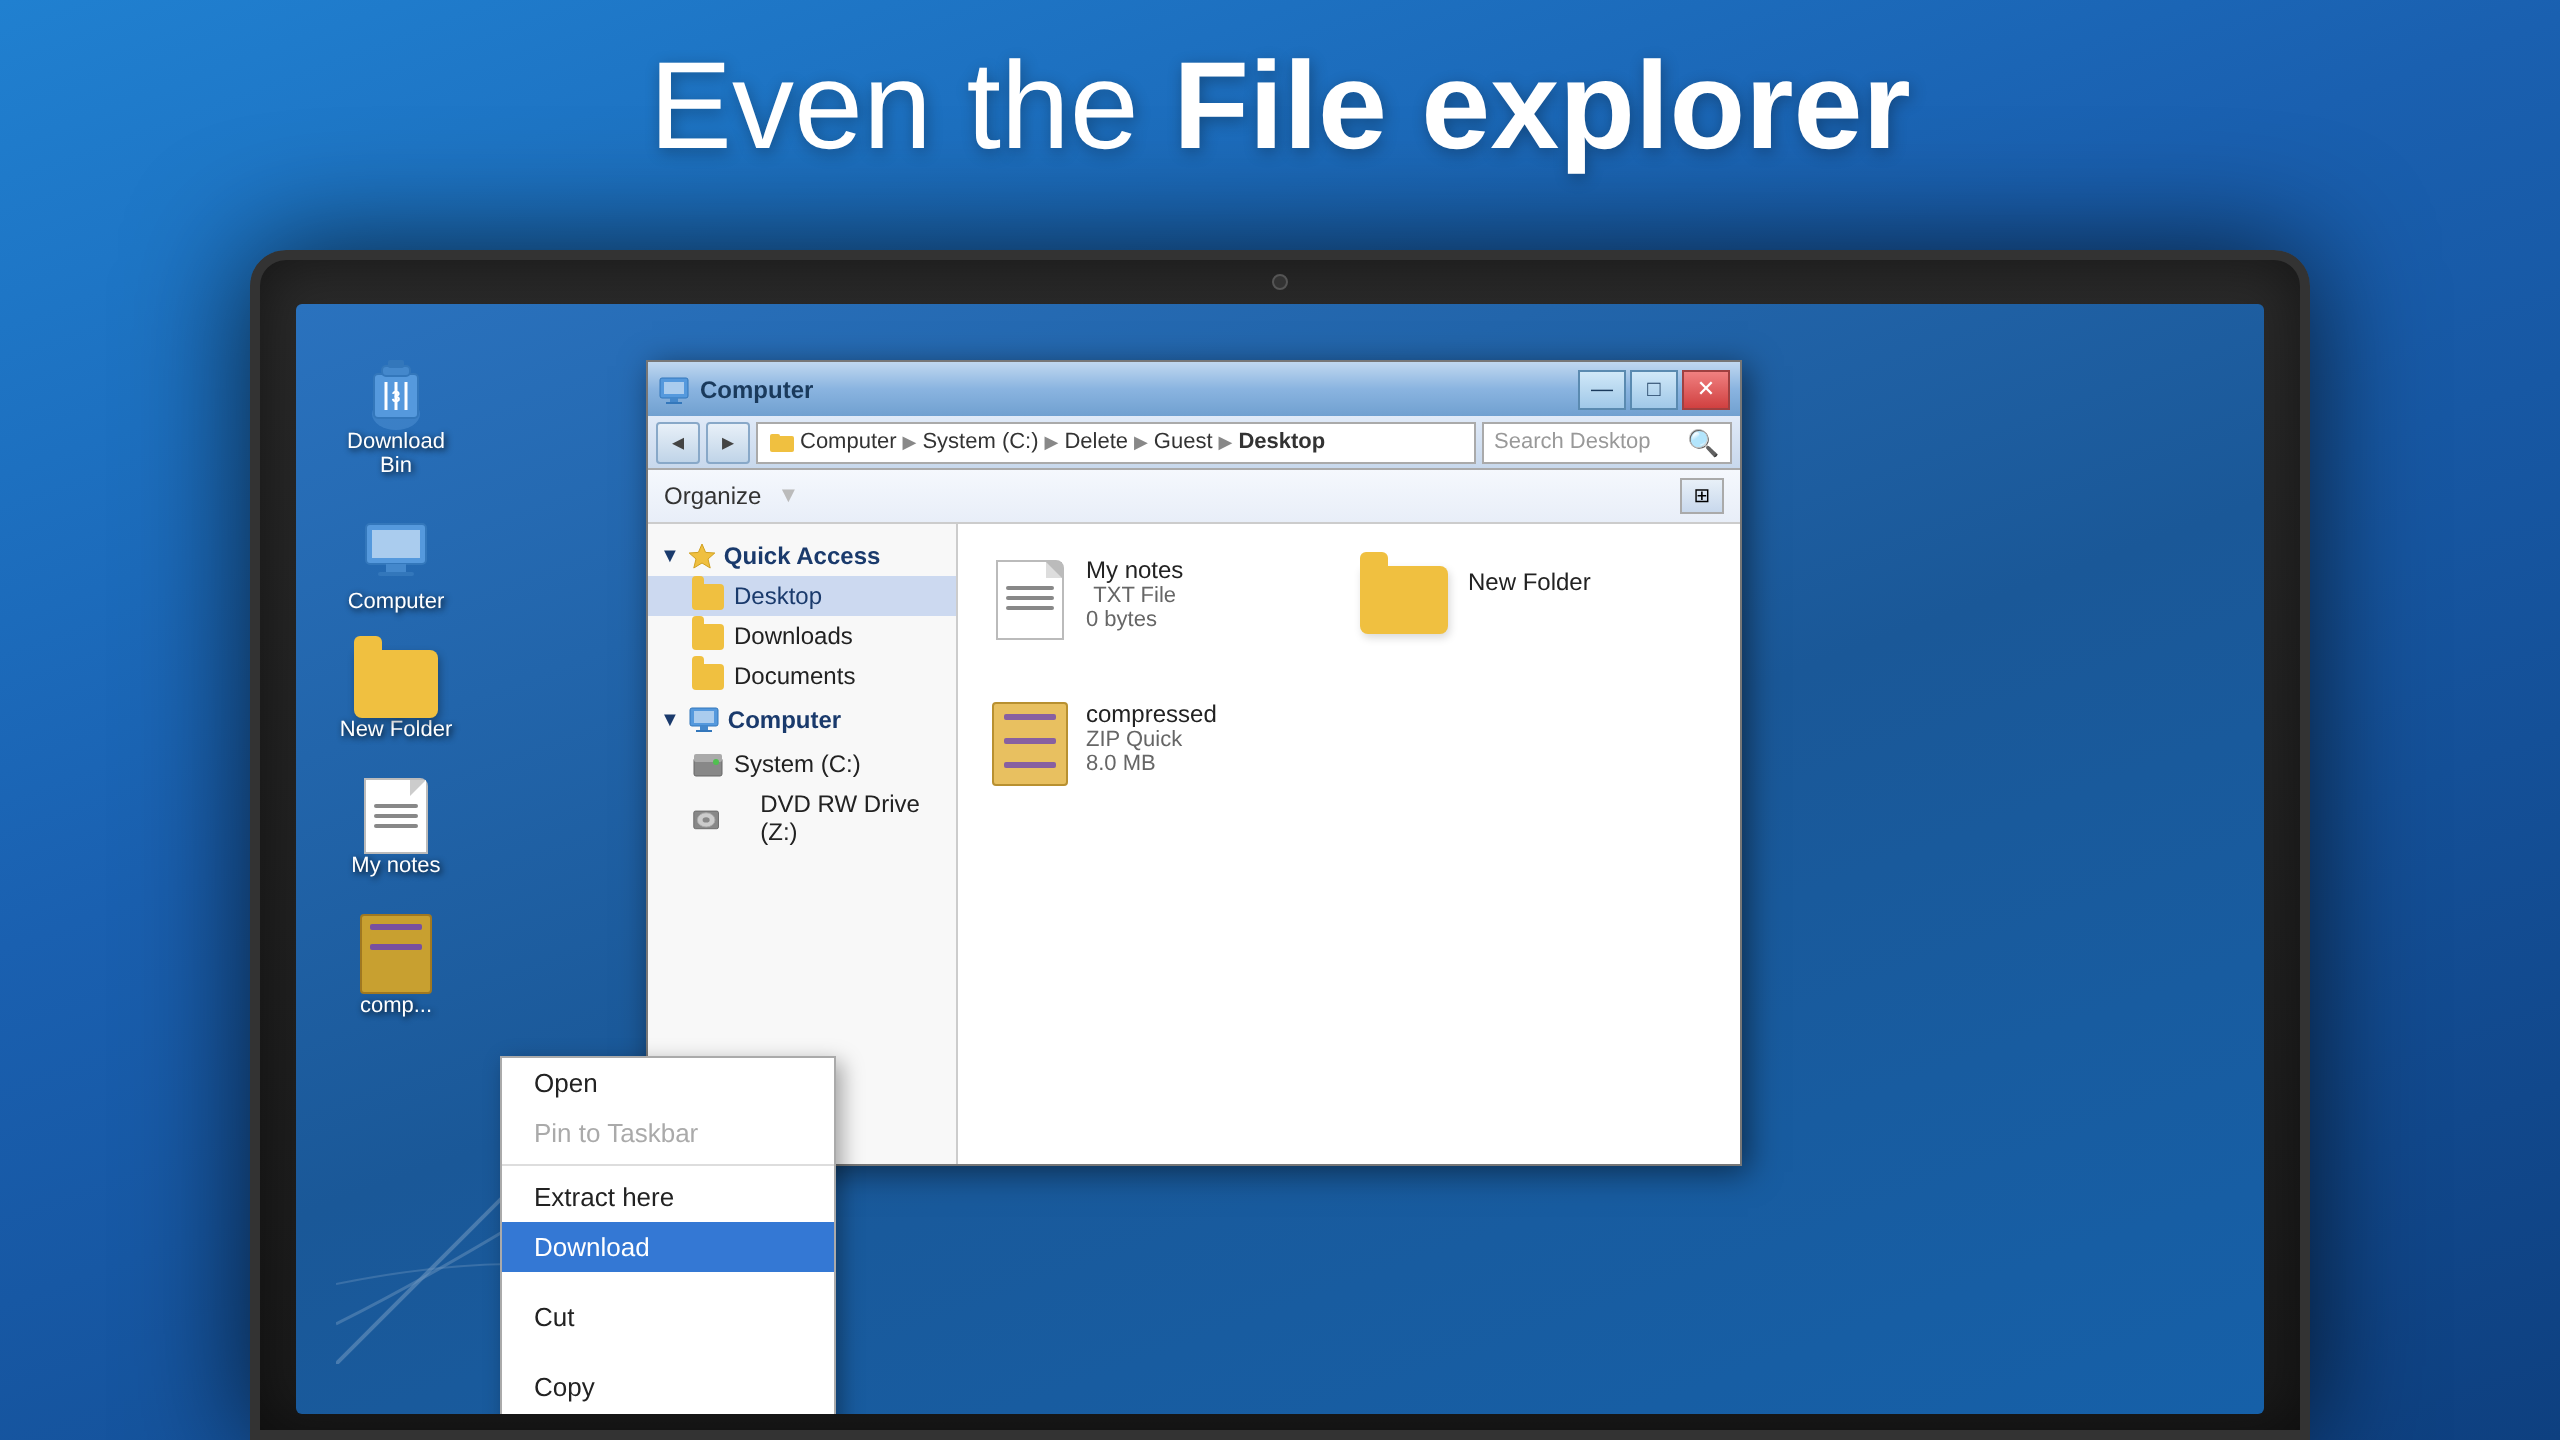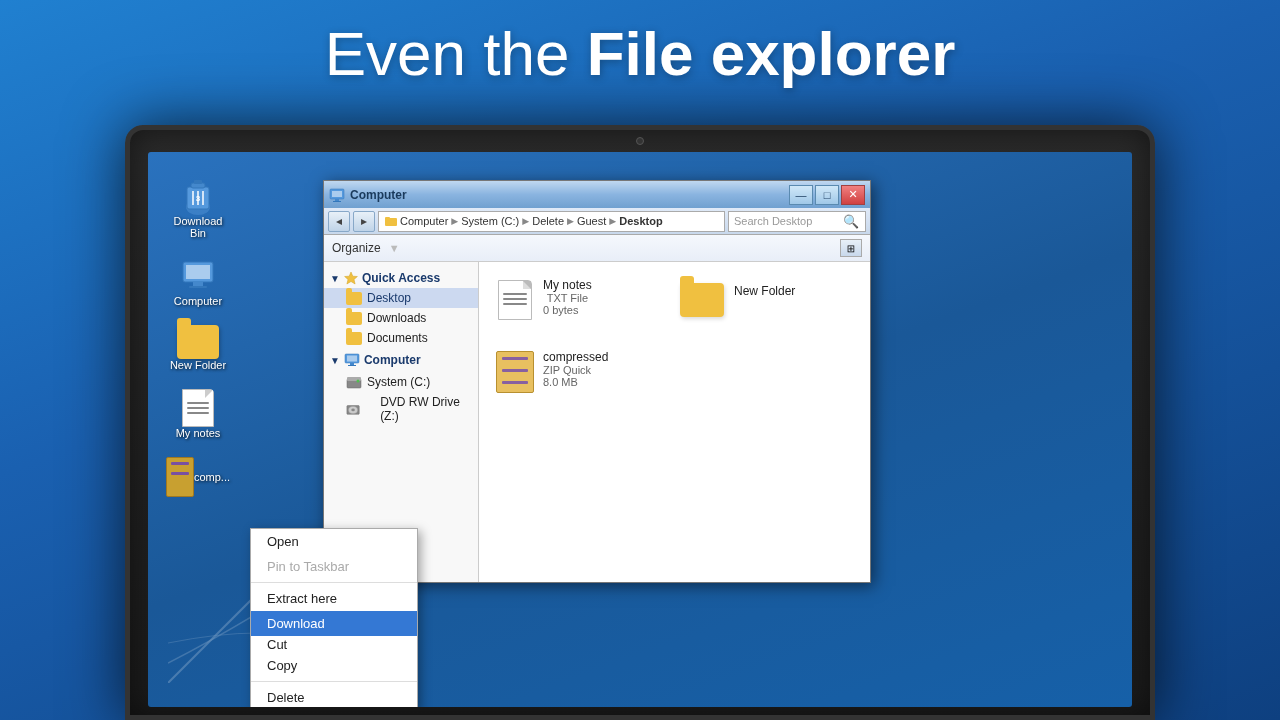--- a/index.html
+++ b/index.html
@@ -74,21 +74,21 @@
           <div style="position:absolute;top:0;right:0;width:0;height:0;border-left:8px solid #ccc;border-bottom:8px solid white;"></div>
           <div style="position:absolute;top:12px;left:4px;right:4px;">
             <div style="height:2px;background:#888;margin-bottom:3px;border-radius:1px;"></div>
             <div style="height:2px;background:#888;margin-bottom:3px;border-radius:1px;"></div>
             <div style="height:2px;background:#888;margin-bottom:3px;border-radius:1px;"></div>
           </div>
         </div>
         <span style="font-size:11px;color:white;text-align:center;text-shadow:1px 1px 3px rgba(0,0,0,0.9);">My notes</span>
       </div>
 
-      <div style="display:flex;flex-direction:row;align-items:center;width:64px;cursor:pointer;">
+      <div style="display:flex;flex-direction:column;align-items:center;width:64px;cursor:pointer;">
         <div style="width:36px;height:40px;background:#c8a030;border:1px solid #a07820;border-radius:2px;position:relative;overflow:hidden;">
           <div style="padding:4px 4px 0;display:flex;flex-direction:column;gap:2px;">
             <div style="height:3px;background:#7850a0;border-radius:1px;"></div>
             <div style="height:3px;background:#c8a030;border-radius:1px;"></div>
             <div style="height:3px;background:#7850a0;border-radius:1px;"></div>
           </div>
         </div>
         <span style="font-size:11px;color:white;text-align:center;text-shadow:1px 1px 3px rgba(0,0,0,0.9);">comp...</span>
       </div>
 
@@ -122,21 +122,21 @@
           <span>Computer</span>
           <span style="color:#888;font-size:9px;">▶</span>
           <span>System (C:)</span>
           <span style="color:#888;font-size:9px;">▶</span>
           <span>Delete</span>
           <span style="color:#888;font-size:9px;">▶</span>
           <span>Guest</span>
           <span style="color:#888;font-size:9px;">▶</span>
           <span style="font-weight:600;">Desktop</span>
         </div>
-        <div style="width:138px;height:21px;background:white;border:1px solid #aaa;display:flex;align-items:center;padding:0 5px;font-size:11px;color:#999;gap:4px;">
+        <div style="width:125px;height:21px;background:white;border:1px solid #aaa;display:flex;align-items:center;padding:0 5px;font-size:11px;color:#999;gap:4px;">
           <span>Search Desktop</span>
           <span style="margin-left:auto;color:#4a90d9;font-size:13px;">🔍</span>
         </div>
       </div>
 
       <div style="background:linear-gradient(to bottom,#f5f8fd,#e8eef8);height:27px;display:flex;align-items:center;padding:0 8px;border-bottom:1px solid #ccc;font-size:12px;gap:8px;">
         <span style="color:#333;cursor:pointer;">Organize</span>
         <span style="color:#bbb;font-size:11px;">▼</span>
         <div style="margin-left:auto;width:22px;height:18px;background:linear-gradient(to bottom,#e8f0f8,#c8d8ec);border:1px solid #aaa;display:flex;align-items:center;justify-content:center;font-size:10px;cursor:pointer;">⊞</div>
       </div>
@@ -259,21 +259,21 @@
       </div>
     </div>
 
     <div style="position:absolute;top:376px;left:102px;width:168px;background:white;border:1px solid #aaa;box-shadow:3px 3px 10px rgba(0,0,0,0.35);font-size:13px;z-index:200;">
 
       <div style="padding:5px 16px;cursor:pointer;color:#222;">Open</div>
       <div style="padding:5px 16px;cursor:default;color:#aaa;">Pin to Taskbar</div>
       <div style="height:1px;background:#ddd;margin:3px 0;"></div>
       <div style="padding:5px 16px;cursor:pointer;color:#222;">Extract here</div>
       <div style="padding:5px 16px;cursor:pointer;background:#3478d4;color:white;">Download</div>
-      <div style="padding:1px 16px;cursor:pointer;color:#222;">Cut</div>
+      <div style="padding:15px 16px;cursor:pointer;color:#222;">Cut</div>
       <div style="padding:5px 16px;cursor:pointer;color:#222;">Copy</div>
       <div style="height:1px;background:#ddd;margin:3px 0;"></div>
       <div style="padding:5px 16px;cursor:pointer;color:#222;">Delete</div>
 
     </div>
 
   </div>
 </div>
 
 </body></html>

